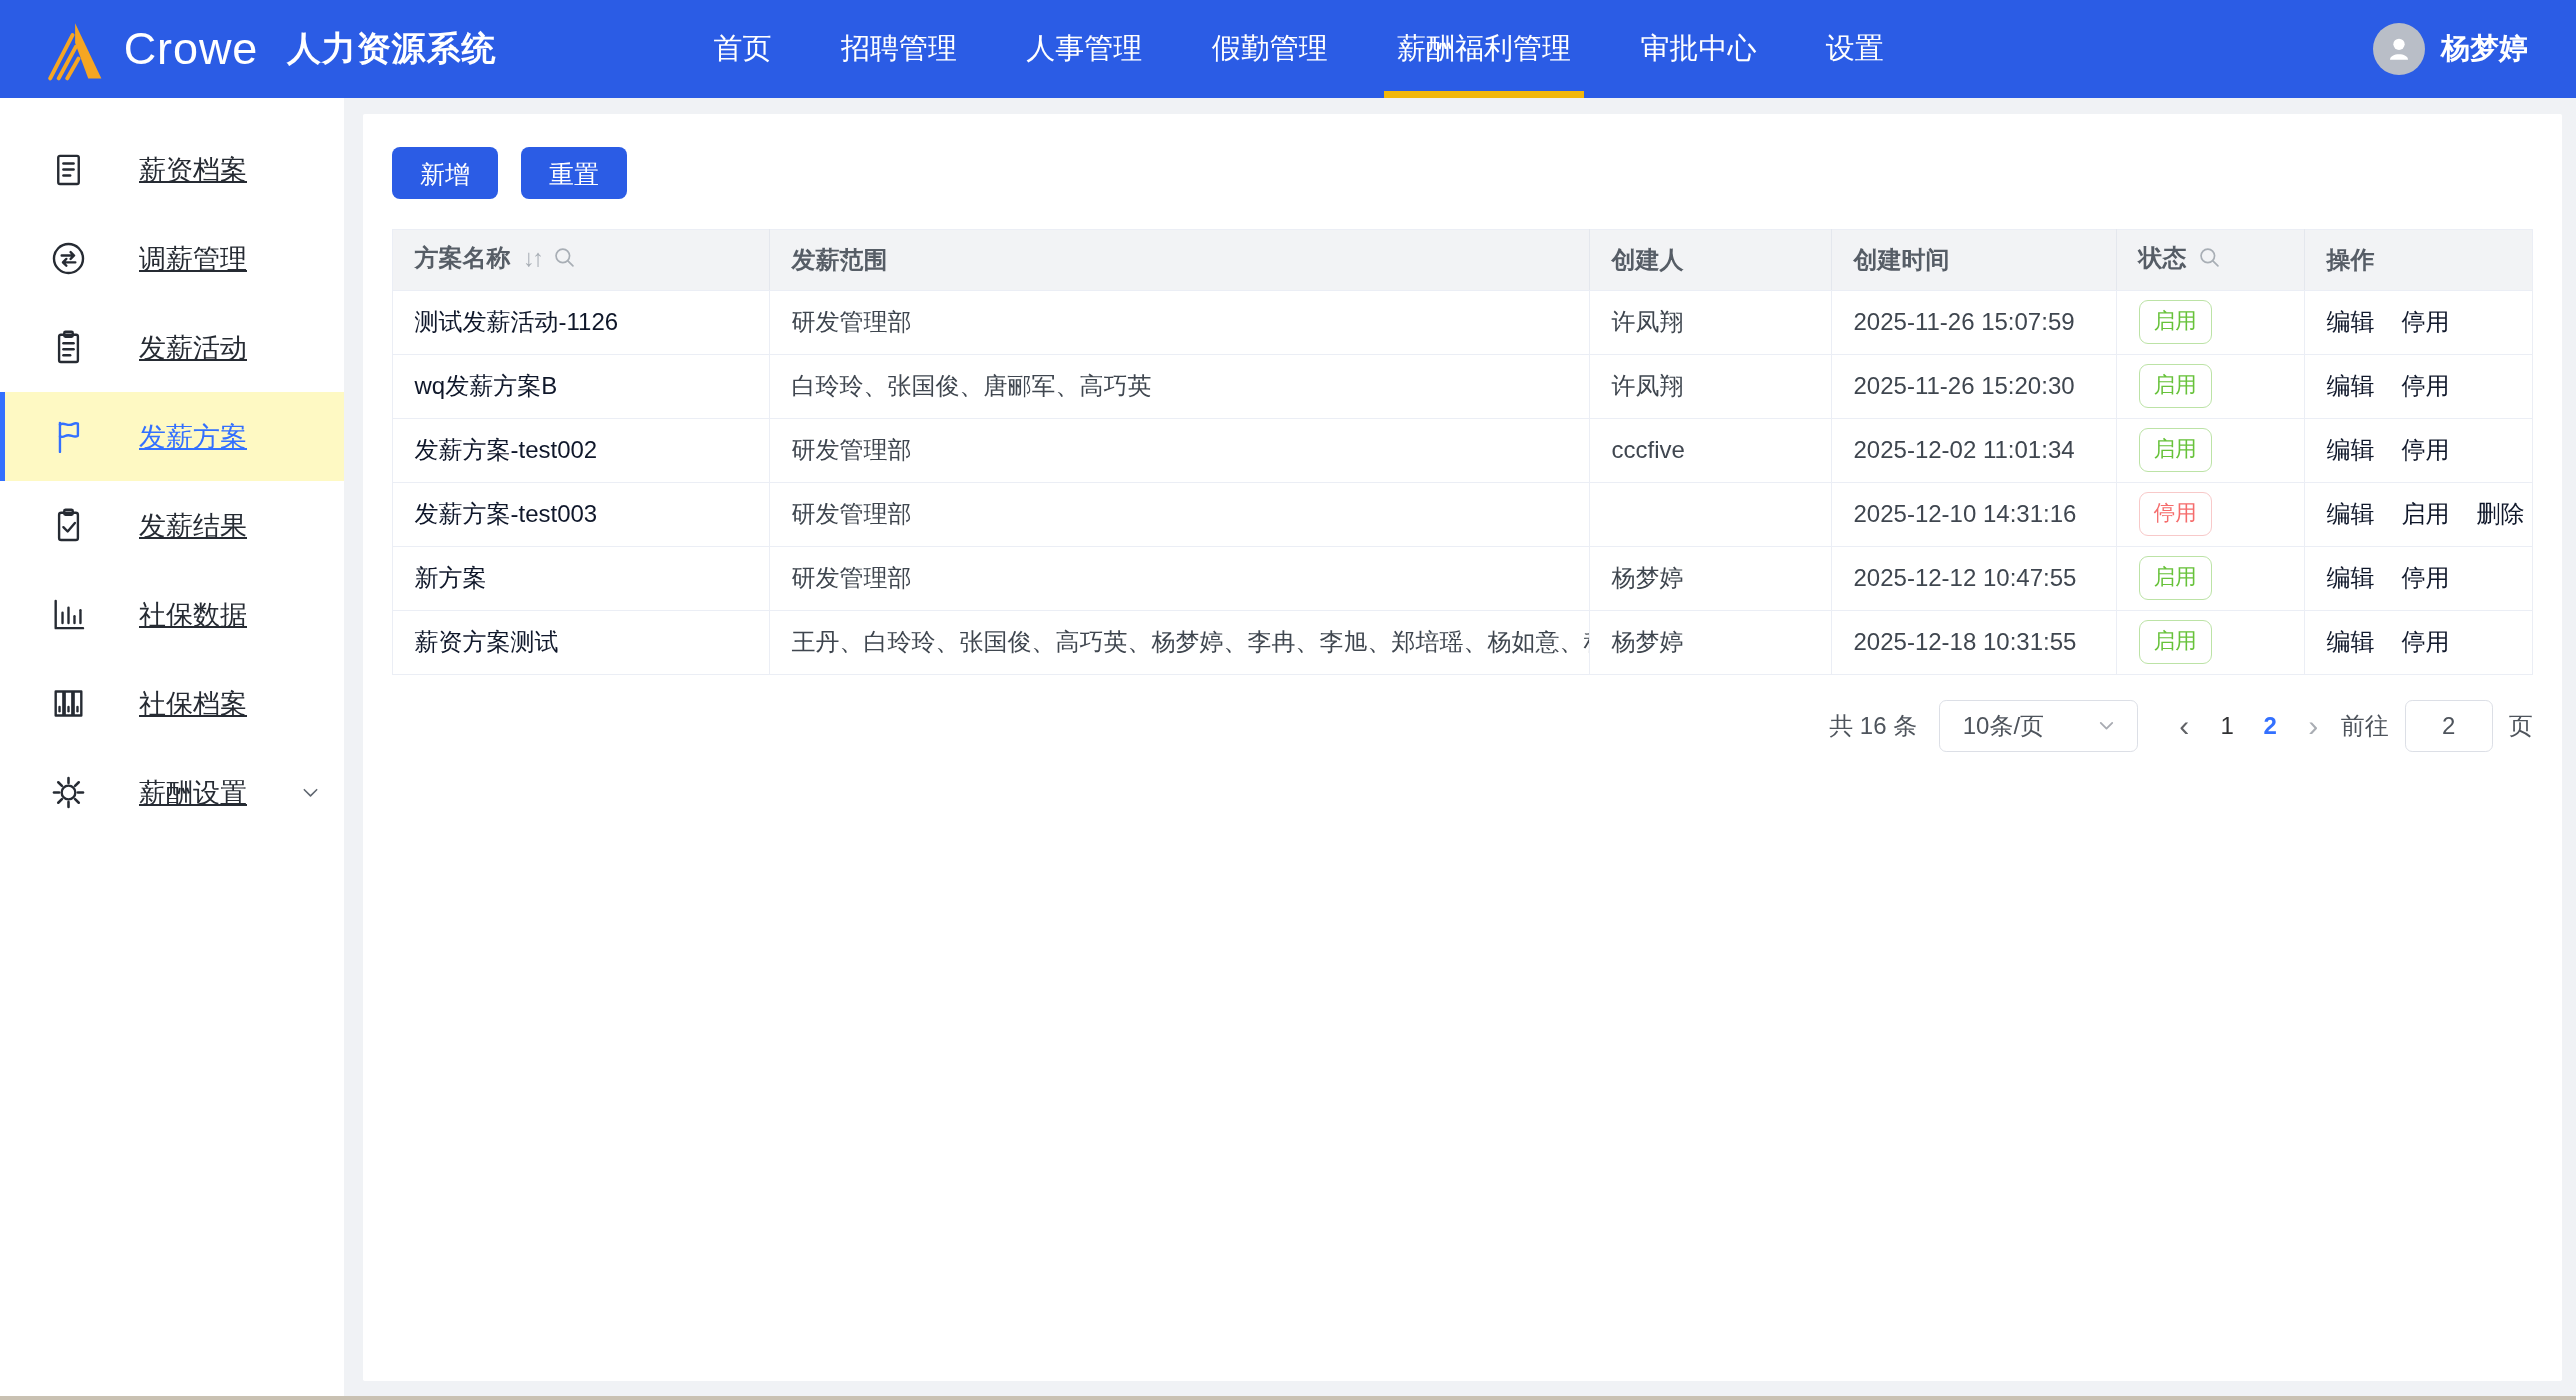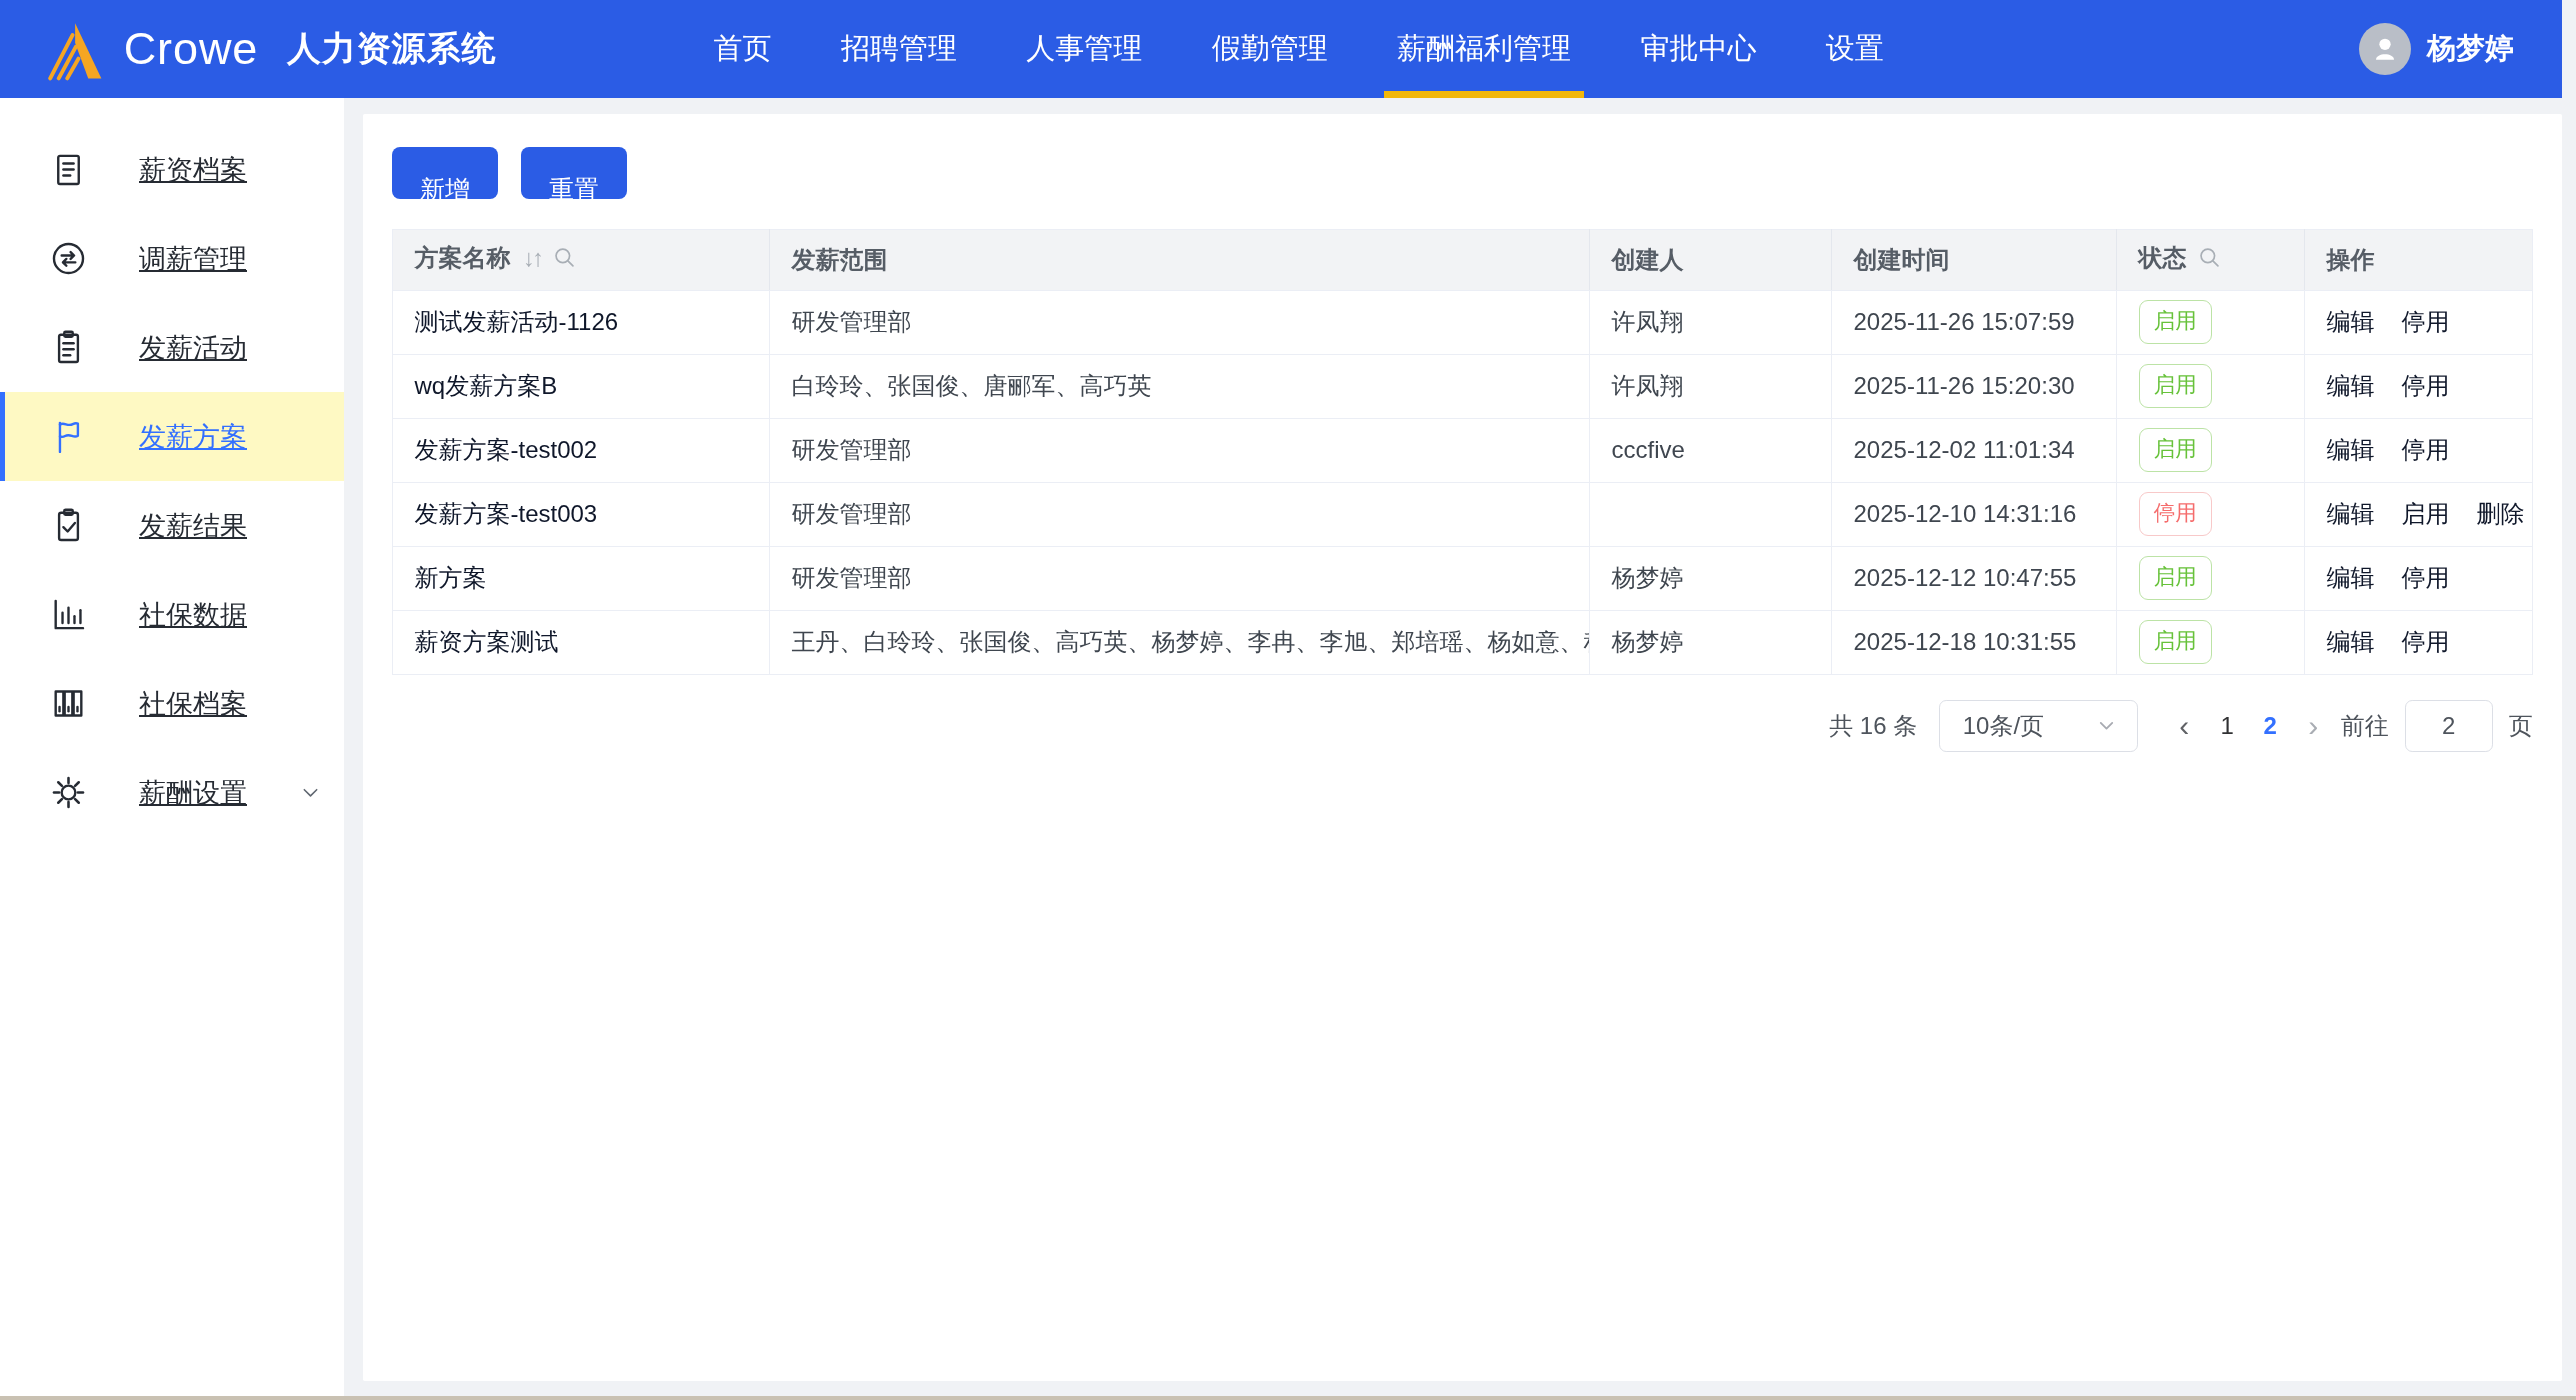--- a/index.html
+++ b/index.html
@@ -5,21 +5,21 @@
   * { box-sizing: border-box; }
   html,body { margin:0; padding:0; }
   body {
     width:2576px; height:1400px; position:relative; overflow:hidden;
     font-family:"Liberation Sans","DejaVu Sans",sans-serif;
     background:#f0f2f5; color:#3f464f;
   }
   body::after { content:""; position:absolute; left:0; right:0; bottom:0; height:3.6px; background:#c9c1b2; z-index:50; }
 
   
-  .navbar { position:absolute; top:0; left:0; right:14px; height:98px; background:#2b5ce5; display:flex; align-items:center; color:#fff; z-index:5; }
+  .navbar { position:absolute; top:0; left:0; right:0; height:98px; background:#2b5ce5; display:flex; align-items:center; color:#fff; z-index:5; }
   .brand { display:flex; align-items:center; gap:19.7px; padding-left:41px; }
   .brand-icon svg { width:63px; height:63px; display:block; }
   .brand-name { font-size:45px; font-weight:400; letter-spacing:0.9px; }
   .system-title { font-size:34px; font-weight:700; margin-left:9px; letter-spacing:0.9px; }
   .nav-menu { display:flex; align-items:stretch; gap:55px; margin-left:210px; height:98px; }
   .nav-item { font-size:29px; font-weight:500; display:flex; align-items:center; position:relative; padding:0 7.2px; cursor:pointer; white-space:nowrap; }
   .nav-item.active::after { content:""; position:absolute; left:-5.4px; right:-5.4px; bottom:0; height:7.2px; background:#f2b70a; }
   .user { margin-left:auto; display:flex; align-items:center; gap:16px; padding-right:48px; cursor:pointer; }
   .avatar { width:52px; height:52px; border-radius:50%; background:#b9bec7; display:flex; align-items:center; justify-content:center; }
   .avatar svg { width:32px; height:32px; }
@@ -32,21 +32,21 @@
   .side-item .label { white-space:nowrap; }
   .side-item.active { background:#fef9c3; color:#3370ff; border-left-color:#3370ff; }
   .side-item .chev { margin-left:auto; color:#5f6670; display:flex; }
   .side-item .chev svg { width:27px; height:27px; }
 
   
   .main { position:absolute; left:344px; top:98px; right:0; bottom:3.6px; background:#f0f2f5; padding:16px 14.3px 15px 19px; }
   .card { background:#fff; width:100%; height:100%; padding:33px 29px; border-radius:1.8px; }
 
   .toolbar { display:flex; gap:23px; margin-bottom:29.5px; }
-  .btn { background:#2b5ce5; color:#fff; border:none; border-radius:8px; height:52px; padding:16px 28px; font-size:25px; font-family:inherit; cursor:pointer; line-height:52px; }
+  .btn { background:#2b5ce5; color:#fff; border:none; border-radius:8px; height:52px; padding:1px 28px; font-size:25px; font-family:inherit; cursor:pointer; line-height:52px; }
 
   table.plans { border-collapse:collapse; width:100%; table-layout:fixed; border:0.9px solid #ebeef5; }
   table.plans thead th { background:#f2f3f5; height:61px; font-size:24px; font-weight:700; color:#565d66; text-align:left; padding:0 21.5px; border-right:0.9px solid #e4e7ed; border-bottom:0.9px solid #ebeef5; white-space:nowrap; }
   table.plans thead th:last-child { border-right:none; }
   table.plans tbody td { height:64px; font-size:24px; color:#3f464f; padding:0 21.5px; border-right:0.9px solid #ebeef5; border-bottom:0.9px solid #ebeef5; white-space:nowrap; overflow:hidden; background:#fff; }
   table.plans tbody td:last-child { border-right:none; }
   table.plans tbody tr:last-child td { border-bottom:0.9px solid #ebeef5; }
   .hdr-icons { color:#a8aeb5; font-weight:400; font-size:24px; margin-left:12.5px; letter-spacing:-2.7px; }
   .hdr-search { color:#a8aeb5; margin-left:9px; vertical-align:-4.5px; cursor:pointer; }
   .hdr-search svg { width:27px; height:27px; }

